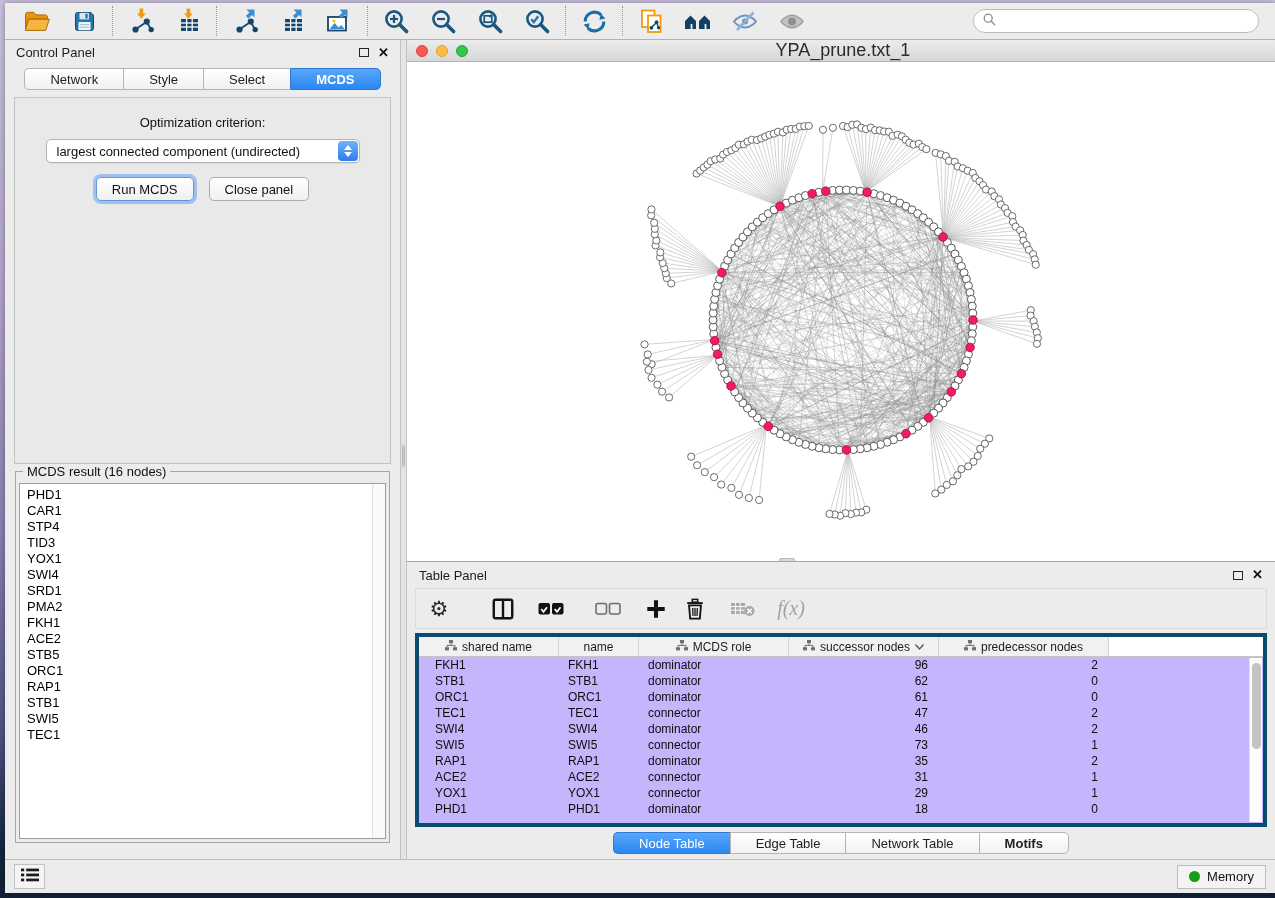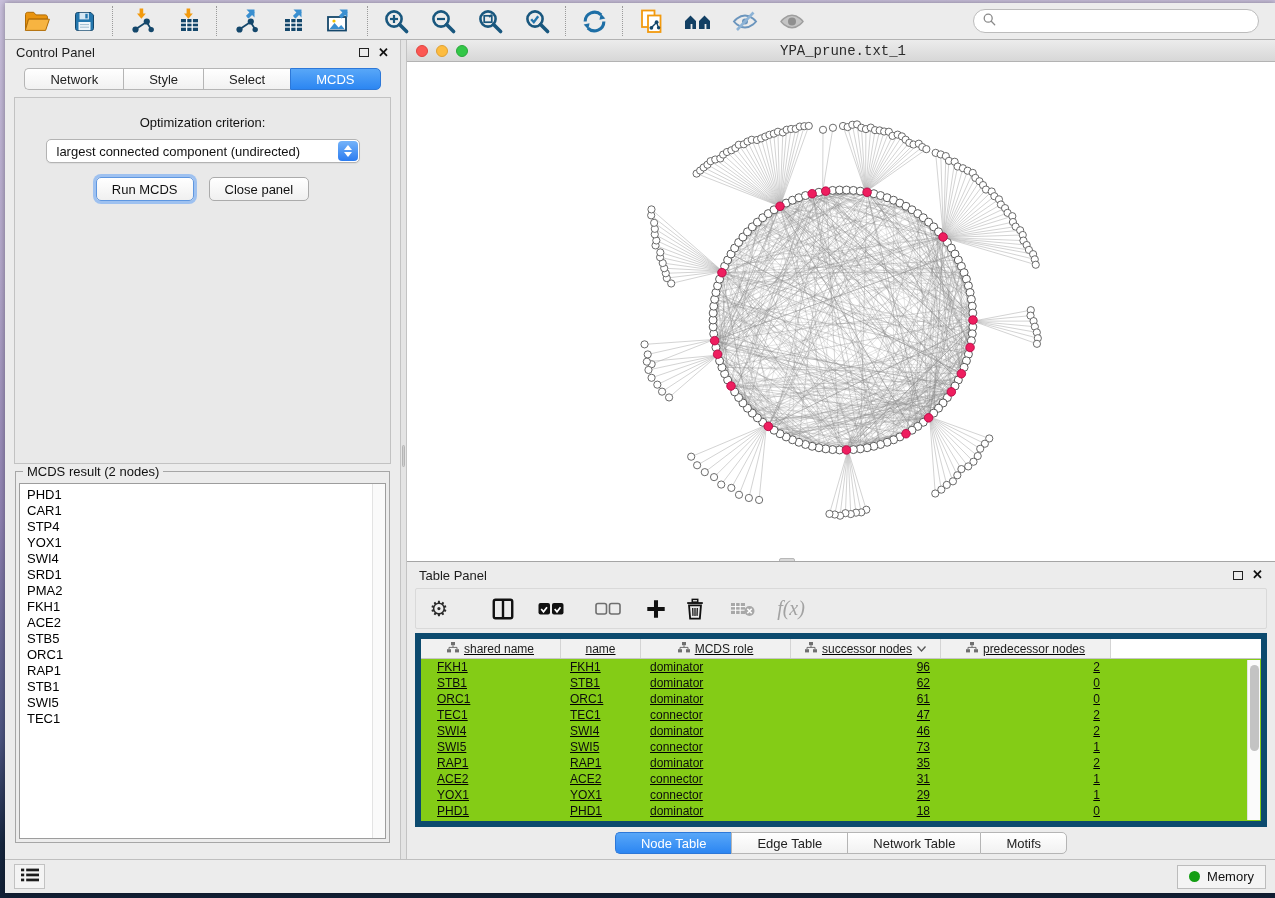--- a/index.html
+++ b/index.html
@@ -28,21 +28,21 @@
   .control-panel { width:395px; flex:0 0 395px; display:flex; flex-direction:column; }
   .cp-header { height:25px; display:flex; align-items:center; padding:0 11px; font-size:13px; color:#1d1d1d; }
   .win-btns { margin-left:auto; display:flex; gap:9px; align-items:center; }
   .float-glyph { width:10px; height:9px; border:1.6px solid #222; background:transparent; display:inline-block; }
   .close-glyph { font-size:13px; font-weight:bold; color:#111; line-height:10px; }
 
   .cp-tabs { display:flex; justify-content:center; margin-top:3px; }
   .tab { font-size:13px; height:22px; padding:0 25px; display:flex; align-items:center;
     background:linear-gradient(#ffffff,#f1f1f1); border:1px solid #b5b5b5; border-right:none; color:#222; cursor:default; }
   .tab:first-child { border-radius:5px 0 0 5px; }
-  .tab:last-child { border-right:1px solid #b5b5b5; border-radius:0 5px 5px 0; }
+  .tab:last-child { border-right:1px solid #b5b5b5; border-radius:0 5px 5px 0;font-weight:bold; }
   .tab.active { background:linear-gradient(#58a7f8,#2c86f2); border-color:#2d78d8; color:#fff; }
 
   .cp-inner { flex:1; margin:7px 9px 5px; border:1px solid #c2c2c2; background:#e9e9e9;
     display:flex; flex-direction:column; align-items:center; min-height:0; }
   .opt-label { margin-top:17px; font-size:13px; color:#111; }
   .mac-select { margin-top:9px; width:314px; height:24px; background:#fff; border:1px solid #b3b3b3;
     border-radius:5px; display:flex; align-items:center; box-shadow:0 1px 1px rgba(0,0,0,.06); }
   .mac-select .val { flex:1; font-size:13px; color:#111; padding-left:10px; white-space:nowrap; }
   .mac-select .cap { width:20px; height:20px; margin-right:1px; border-radius:4px;
     background:linear-gradient(#74b3f9,#2c7cf0); display:flex; flex-direction:column; align-items:center; justify-content:center; gap:2px; }
@@ -67,38 +67,38 @@
   .right-col { flex:1; display:flex; flex-direction:column; min-width:0; }
 
   .net-window { flex:0 0 522px; display:flex; flex-direction:column; border-bottom:1px solid #a5a5a5; }
   .net-titlebar { height:22px; flex:0 0 22px; background:linear-gradient(#ececec,#d7d7d7);
     border-bottom:1px solid #b3b3b3; display:flex; align-items:center; position:relative; }
   .traffic { display:flex; gap:8px; padding-left:9px; z-index:2; }
   .light { width:12px; height:12px; border-radius:50%; }
   .light.red { background:#fc5753; border:1px solid #e0443e; }
   .light.yellow { background:#fdbc40; border:1px solid #dfa133; }
   .light.green { background:#33c748; border:1px solid #2aa73c; }
-  .net-title { position:absolute; left:4px; right:0; text-align:center; font-size:14px; color:#2b2b2b;font-family:Liberation Mono, monospace; }
+  .net-title { position:absolute; left:4px; right:0; text-align:center; font-size:18px; color:#2b2b2b; }
   .net-canvas { flex:1; background:#ffffff; position:relative; overflow:hidden; }
   .net-canvas svg { position:absolute; inset:0; }
   .h-splitter-handle { position:absolute; left:372px; bottom:-4px; width:16px; height:7px;
     background:#d8d8d8; border:1px solid #b8b8b8; border-radius:2px; z-index:3; }
 
   
   .table-panel { flex:1; display:flex; flex-direction:column; background:#ececec; min-height:0; }
   .tp-header { height:26px; flex:0 0 26px; display:flex; align-items:center; padding:0 12px; font-size:13px; color:#1d1d1d; }
   .tp-toolbar { height:41px; flex:0 0 41px; margin:0 8px; background:#ececec; border:1px solid #d9d9d9;
     border-radius:2px; display:flex; align-items:center; padding:0 10px; }
   .tp-toolbar .ti { width:26px; height:26px; display:flex; align-items:center; justify-content:center; margin-right:13px; }
   .ti.first-gap { margin-right:38px; }
   .ti.wide { width:44px; }
   .gear-glyph { font-size:21px; color:#2b2b2b; line-height:22px; }
   .fx-glyph { font-family:"Liberation Serif", serif; font-style:italic; font-size:20px; color:#a2a2a2; }
 
-  .tp-table { flex:1; margin:4px 8px 0; background:#84cc16; border:6px solid #0c4a6e; position:relative; overflow:hidden;text-decoration:underline; }
+  .tp-table { flex:1; margin:4px 8px 0; background:#c4b5fd; border:4px solid #0c4a6e; position:relative; overflow:hidden; }
   .th-row { height:20px; background:#f1f1f1; border-bottom:1px solid #c6c6c6; display:flex; font-size:12px; color:#1c1c1c; }
   .th-cell { display:flex; align-items:center; justify-content:center; gap:5px; border-right:1px solid #d4d4d4; height:100%; }
   .tr-row { height:16px; display:flex; align-items:center; font-size:12px; color:#0d0d0d; }
   .td { overflow:hidden; white-space:nowrap; }
   .td.left { padding-left:16px; text-align:left; }
   .td.left2 { padding-left:9px; text-align:left; }
   .td.right { padding-right:11px; text-align:right; }
   .tp-scroll { position:absolute; top:21px; right:1px; bottom:1px; width:13px; background:#fbfbfb; border-left:1px solid #e4e4e4; }
   .tp-thumb { position:absolute; left:2px; top:5px; width:9px; height:86px; background:#c3c3c3; border-radius:5px; }
 
@@ -333,26 +333,27 @@
                 </svg>
             </span>
           </div>
           <div class="btn-row">
             <div class="mac-btn focused">Run MCDS</div>
             <div class="mac-btn">Close panel</div>
           </div>
         </div>
 
         <div class="mcds-box">
-          <div class="mcds-legend">MCDS result (2 nodes)</div>
+          <div class="mcds-legend">MCDS result (16 nodes)</div>
           <div class="mcds-listwrap">
             <ul class="mcds-list" id="mcds-list">
                 <li>PHD1</li>
                 <li>CAR1</li>
                 <li>STP4</li>
+                <li>TID3</li>
                 <li>YOX1</li>
                 <li>SWI4</li>
                 <li>SRD1</li>
                 <li>PMA2</li>
                 <li>FKH1</li>
                 <li>ACE2</li>
                 <li>STB5</li>
                 <li>ORC1</li>
                 <li>RAP1</li>
                 <li>STB1</li>

